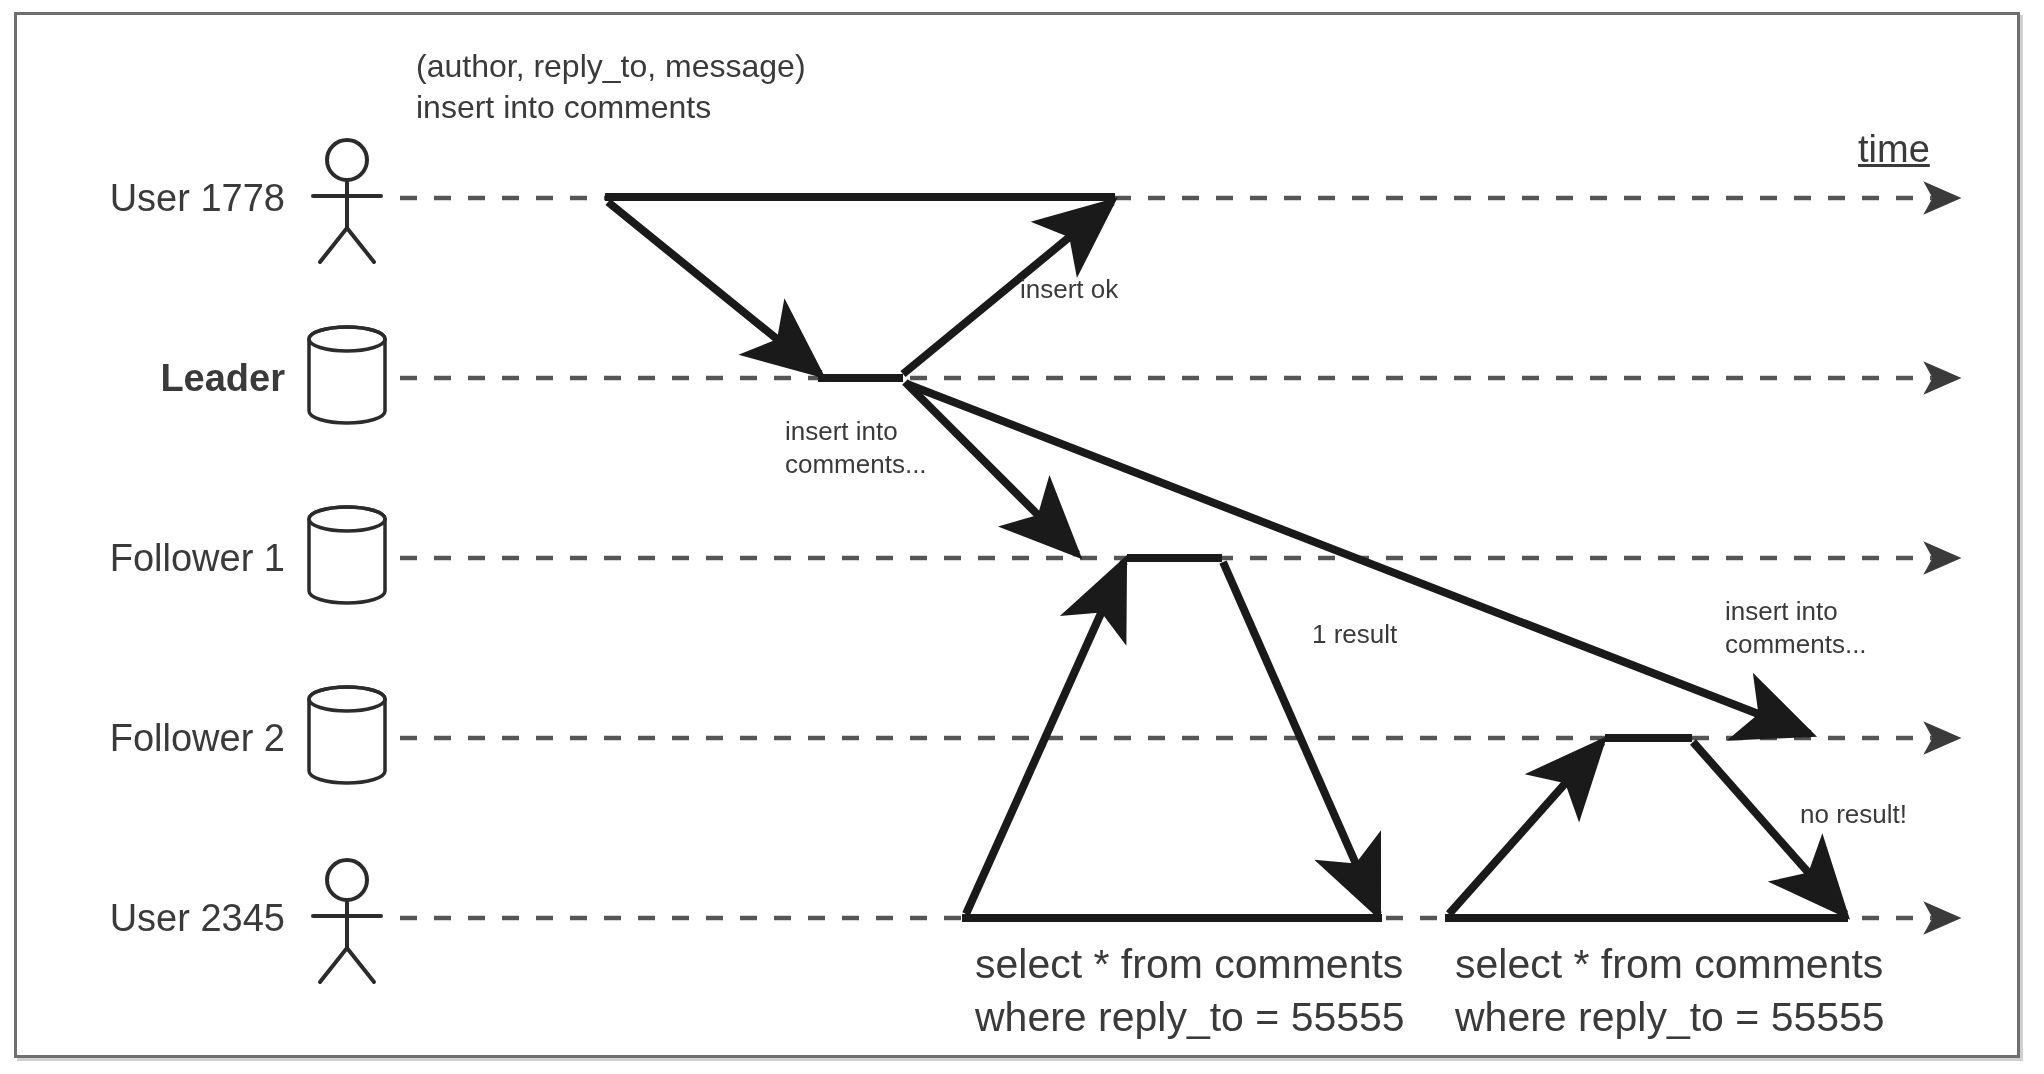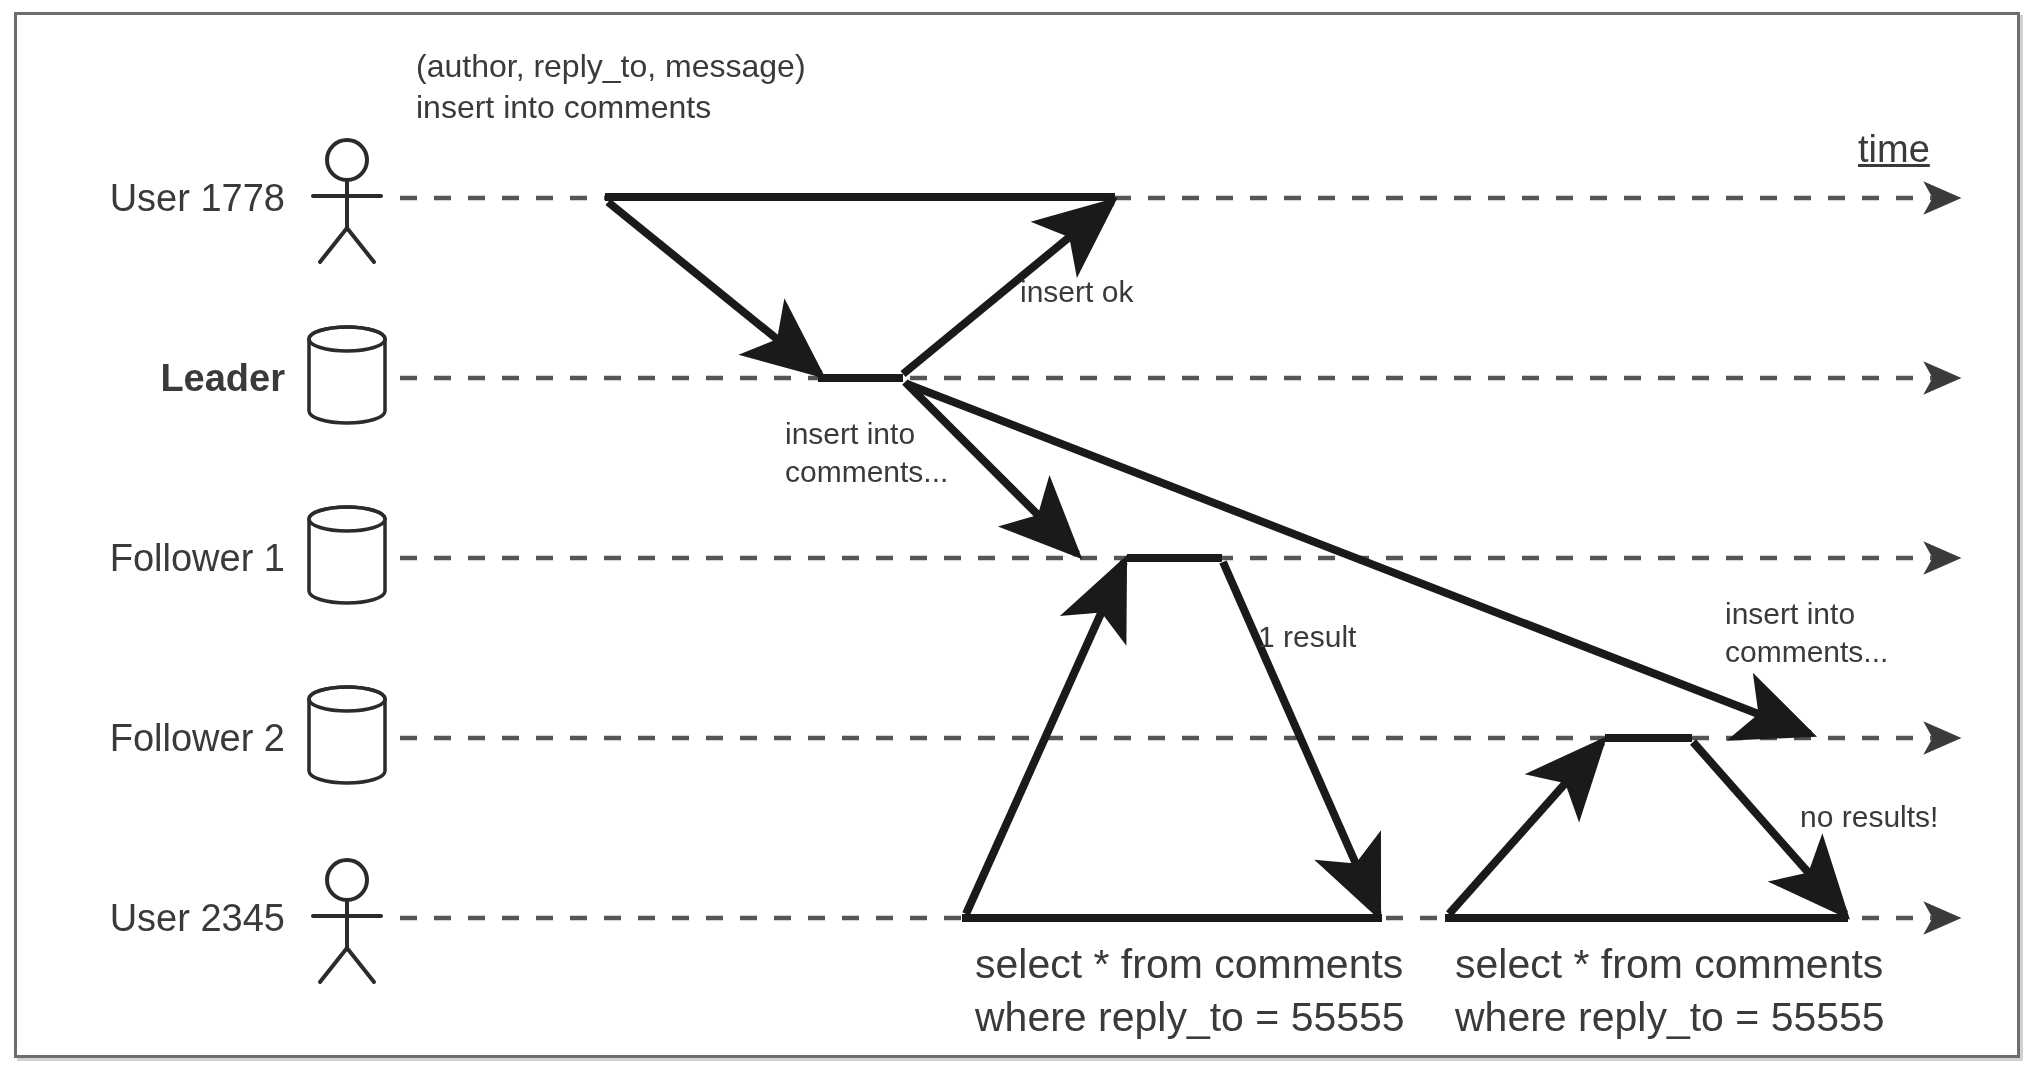--- a/index.html
+++ b/index.html
@@ -35,21 +35,21 @@
     font-family: "Liberation Sans", sans-serif;
     font-size: 38px;
     color: #3a3a3a;
     text-align: right;
     white-space: nowrap;
     transform: translateY(-50%);
   }
   .msg-label {
     position: absolute;
     font-family: "Liberation Sans", sans-serif;
-    font-size: 30px;
+    font-size: 26px;
     color: #3a3a3a;
     white-space: nowrap;
     line-height: 1.28;
   }
   .time-label {
     position: absolute;
     font-family: "Liberation Sans", sans-serif;
     font-size: 38px;
     color: #3a3a3a;
     white-space: nowrap;
@@ -163,28 +163,28 @@
   <div>insert into comments</div>
 </div>
 
 <div class="msg-label" style="left:1020px; top:273px;">insert ok</div>
 
 <div class="msg-label" style="left:785px; top:415px;">
   <div>insert into</div>
   <div>comments...</div>
 </div>
 
-<div class="msg-label" style="left:1258px; top:618px;">1 result</div>
+<div class="msg-label" style="left:1312px; top:618px;">1 result</div>
 
 <div class="msg-label" style="left:1725px; top:595px;">
   <div>insert into</div>
   <div>comments...</div>
 </div>
 
-<div class="msg-label" style="left:1800px; top:798px;">no results!</div>
+<div class="msg-label" style="left:1800px; top:798px;">no result!</div>
 
 <div class="sql-label" style="left:975px; top:938px;">
   <div>select * from comments</div>
   <div>where reply_to = 55555</div>
 </div>
 
 <div class="sql-label" style="left:1455px; top:938px;">
   <div>select * from comments</div>
   <div>where reply_to = 55555</div>
 </div>

